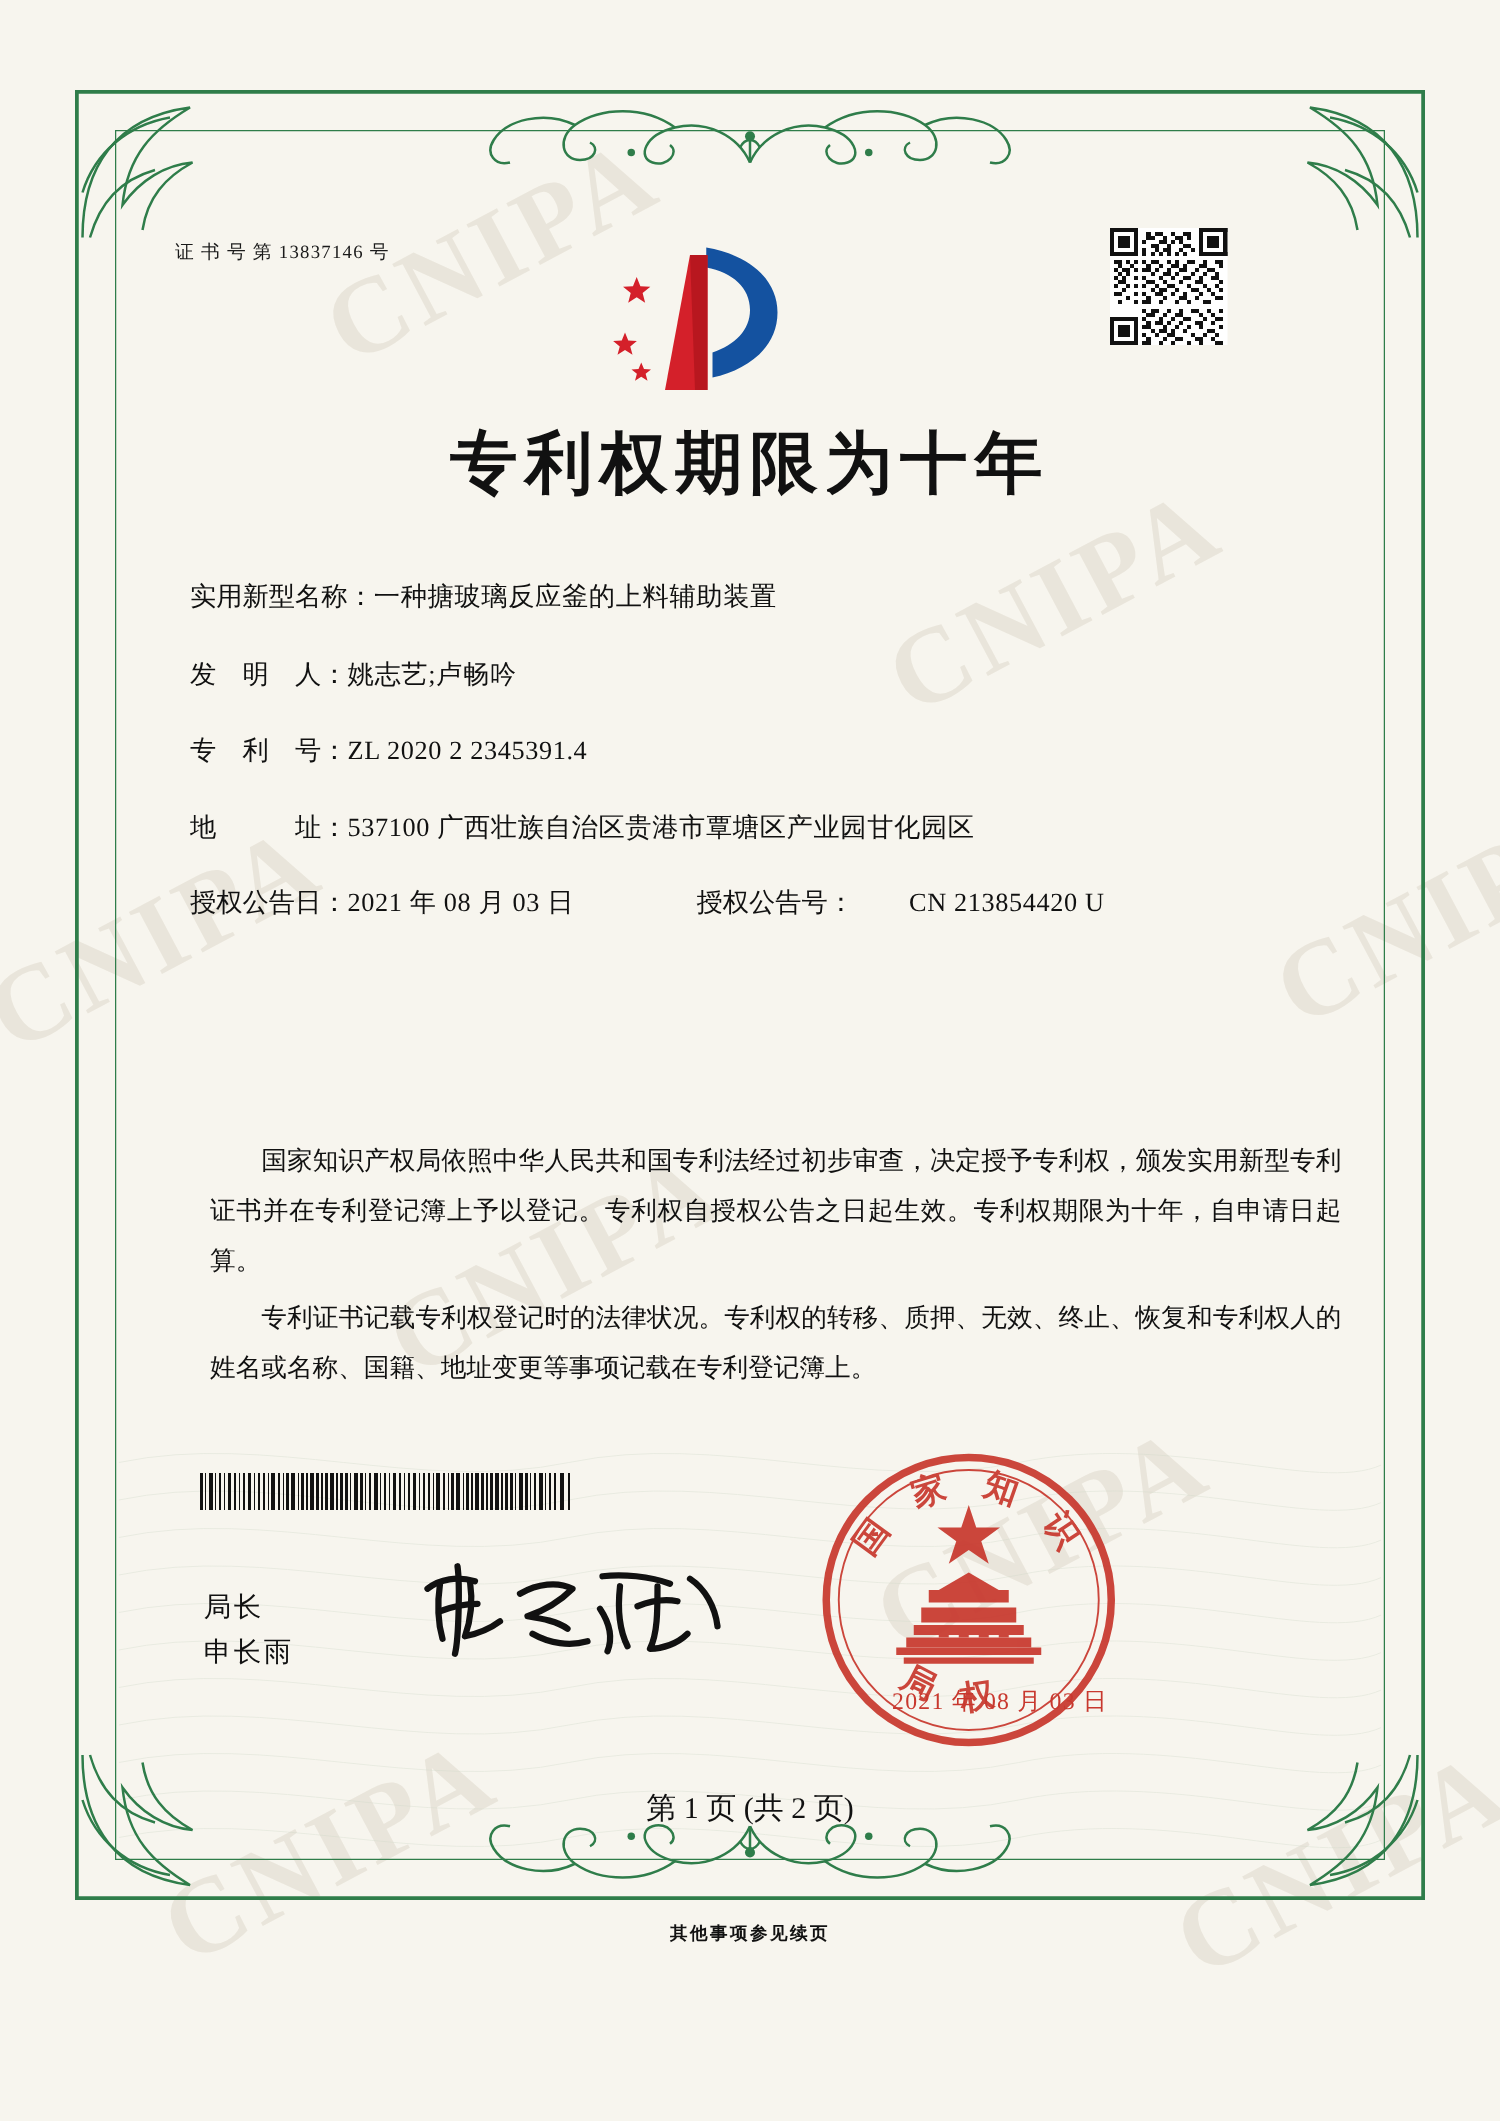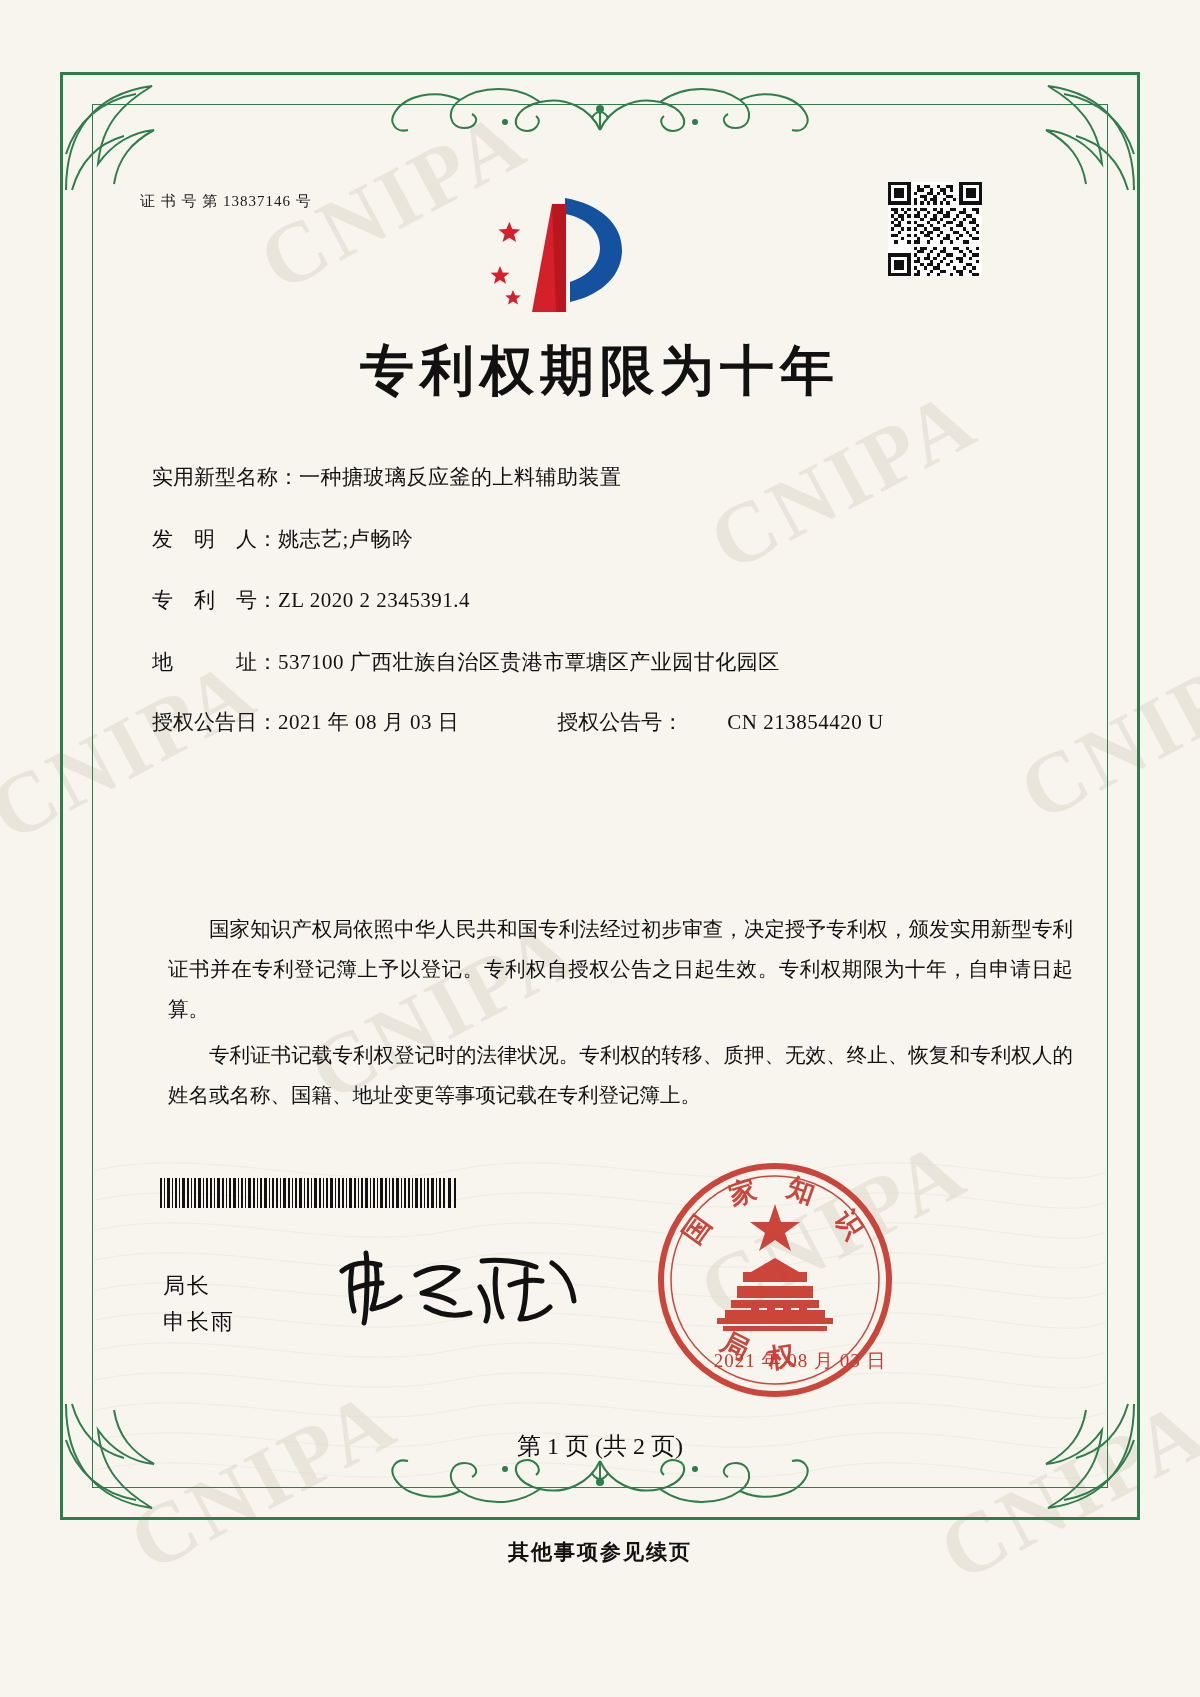--- a/index.html
+++ b/index.html
@@ -216,21 +216,21 @@
     width: 1200px;
     text-align: center;
     font-size: 24px;
     color: #111;
   }
   #footnote {
     position: absolute;
     left: 0; top: 1538px;
     width: 1200px;
     text-align: center;
-    font-size: 21px;
+    font-size: 14px;
     font-weight: bold;
     color: #111;
     letter-spacing: 2px;
   }
 </style>
 </head>
 <body>
 
 <div id="page">
 

